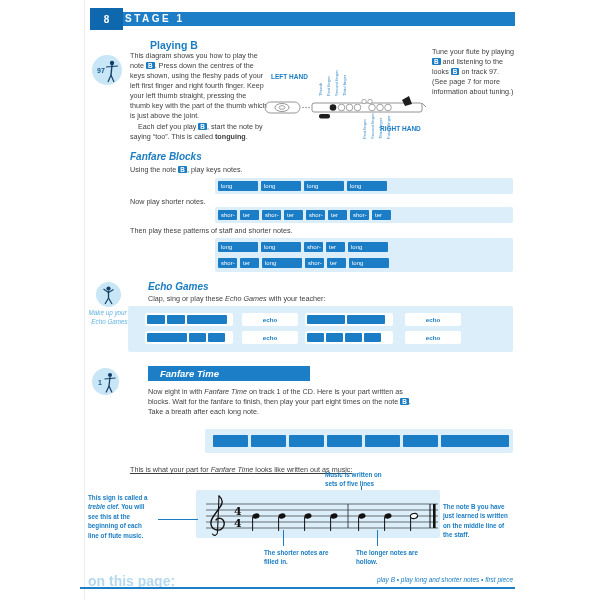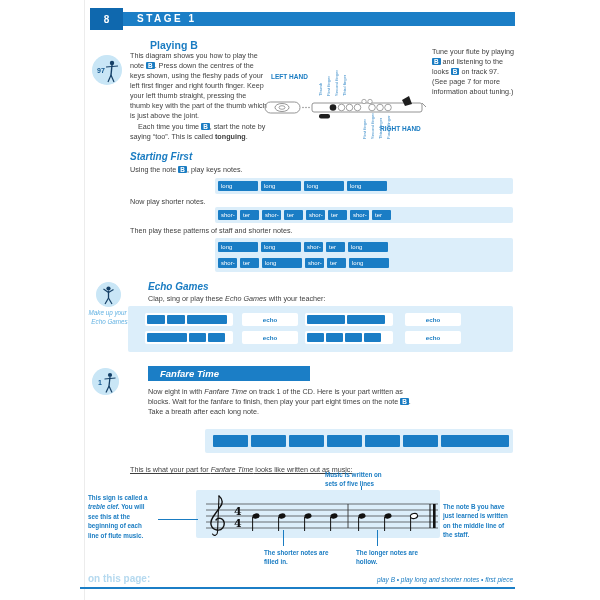--- a/index.html
+++ b/index.html
@@ -5,21 +5,21 @@
   * { margin:0; padding:0; box-sizing:border-box; }
   html,body { background:#fff; }
   body { font-family:"Liberation Sans", sans-serif; }
   #page { position:relative; width:600px; height:600px; background:#fff; overflow:hidden; }
   .abs { position:absolute; }
 
   
   .pagenum { left:90px; top:8px; width:33px; height:22px; background:#0f68ae; color:#fff;
              font-size:10px; font-weight:bold; display:flex; align-items:center; justify-content:center; }
   .stagebar { left:123px; top:12px; width:392px; height:14px; background:#1b7ec6; color:#fff;
-              font-size:10px; font-weight:bold; letter-spacing:2.5px; line-height:14px; padding-left:14px; }
+              font-size:10px; font-weight:bold; letter-spacing:2.5px; line-height:14px; padding-left:2px; }
   .spine { left:84px; top:0; width:1px; height:600px; background:#ececec; }
 
   
   .h-blue { color:#1a7cc2; font-weight:bold; font-size:10.5px; }
   .h-ital { font-style:italic; font-size:10px; }
   .body-txt { color:#3e3e3e; font-size:7.2px; line-height:1.4; }
   .bnote { background:#1a7cc2; color:#fff; font-weight:bold; font-size:6.4px; padding:0 2px; border-radius:1px; }
   .bold { font-weight:bold; }
   .ital { font-style:italic; }
   .co { color:#1a7cc2; font-weight:bold; font-size:6.3px; line-height:1.5; }
@@ -41,21 +41,21 @@
   
   .banner { left:148px; top:366px; width:162px; height:15px; background:#1b7ec6; color:#fff;
             font-weight:bold; font-style:italic; font-size:9.5px; line-height:15px; padding-left:12px; }
   .fblk { background:#1a7dc5; height:12px; border-radius:1px; }
 
   
   .line-v { width:1px; background:#1a7cc2; }
   .line-h { height:1px; background:#1a7cc2; }
 
   
-  .foot-left { color:#b5d9ef; font-weight:bold; font-size:10px; }
+  .foot-left { color:#b5d9ef; font-weight:bold; font-size:14px; }
   .foot-right { color:#1a7cc2; font-style:italic; font-size:6.5px; }
   .foot-rule { left:80px; top:587px; width:435px; height:2px; background:#1b7ec6; }
 
   .icon-circ { border-radius:50%; background:#c9e6f6; }
 </style>
 </head>
 <body>
 
 <div id="page">
   <div class="abs spine"></div>
@@ -74,21 +74,21 @@
     <text x="5" y="18" font-size="7" font-weight="bold" fill="#14588f">97</text>
     <circle cx="20" cy="8" r="2.2" fill="#143f66"></circle>
     <line x1="20" y1="10" x2="19" y2="20" stroke="#143f66" stroke-width="1.4"></line>
     <line x1="14" y1="12" x2="26" y2="11" stroke="#143f66" stroke-width="1.1"></line>
     <line x1="19" y1="20" x2="16" y2="27" stroke="#143f66" stroke-width="1.2"></line>
     <line x1="19" y1="20" x2="22" y2="27" stroke="#143f66" stroke-width="1.2"></line>
   </svg>
 
   <div class="abs body-txt" style="left:130px; top:51px; width:138px;">
     <p><span>This diagram shows you how to play the note </span><span class="bnote">B</span><span>. Press down the centres of the keys shown, using the fleshy pads of your left first finger and right fourth finger. Keep your left thumb straight, pressing the thumb key with the part of the thumb which is just above the joint.</span></p>
-    <p style="text-indent:8px;"><span>Each time you time </span><span class="bnote">B</span><span>, start the note by saying “too”. This is called </span><span class="bold">tonguing</span><span>.</span></p>
+    <p style="text-indent:8px;"><span>Each clef you play </span><span class="bnote">B</span><span>, start the note by saying “too”. This is called </span><span class="bold">tonguing</span><span>.</span></p>
   </div>
 
   <svg class="abs" style="left:260px; top:48px;" width="172" height="92" viewBox="0 0 172 92">
     <text x="11" y="31" font-size="6.5" font-weight="bold" fill="#1a7cc2">LEFT HAND</text>
     <text x="120" y="83" font-size="6.5" font-weight="bold" fill="#1a7cc2">RIGHT HAND</text>
 
     <rect x="5" y="54" width="35" height="11" rx="5.5" fill="none" stroke="#7a7a7a" stroke-width="0.8"></rect>
     <ellipse cx="22" cy="59.5" rx="7" ry="4" fill="none" stroke="#7a7a7a" stroke-width="0.8"></ellipse>
     <ellipse cx="22" cy="59.5" rx="3" ry="1.8" fill="none" stroke="#7a7a7a" stroke-width="0.7"></ellipse>
     <circle cx="43" cy="59.5" r="0.7" fill="#7a7a7a"></circle>
@@ -115,21 +115,21 @@
     <text transform="translate(86,48) rotate(-90)" font-size="4.2" fill="#3f8fcb">Third finger</text>
 
     <text transform="translate(106,91) rotate(-90)" font-size="4.2" fill="#3f8fcb">First finger</text>
     <text transform="translate(114,91) rotate(-90)" font-size="4.2" fill="#3f8fcb">Second finger</text>
     <text transform="translate(122,91) rotate(-90)" font-size="4.2" fill="#3f8fcb">Third finger</text>
     <text transform="translate(130,91) rotate(-90)" font-size="4.2" fill="#3f8fcb">Fourth finger</text>
   </svg>
 
   <div class="abs body-txt" style="left:432px; top:47px; width:84px;"><span>Tune your flute by playing </span><span class="bnote">B</span><span> and listening to the looks </span><span class="bnote">B</span><span> on track 97. (See page 7 for more information about tuning.)</span></div>
 
-  <div class="abs h-blue h-ital" style="left:130px; top:151px;">Starting First</div>
+  <div class="abs h-blue h-ital" style="left:130px; top:151px;">Fanfare Blocks</div>
   <div class="abs body-txt" style="left:130px; top:165px;"><span>Using the note </span><span class="bnote">B</span><span>, play keys notes.</span></div>
 
   <div class="abs band" style="left:215px; top:178px; width:298px; height:16px; padding:3px 0 0 3px;">
     <div class="brow">
       <span class="blk w-long">long</span>
       <span class="blk w-long">long</span>
       <span class="blk w-long">long</span>
       <span class="blk w-long">long</span>
     </div>
   </div>

